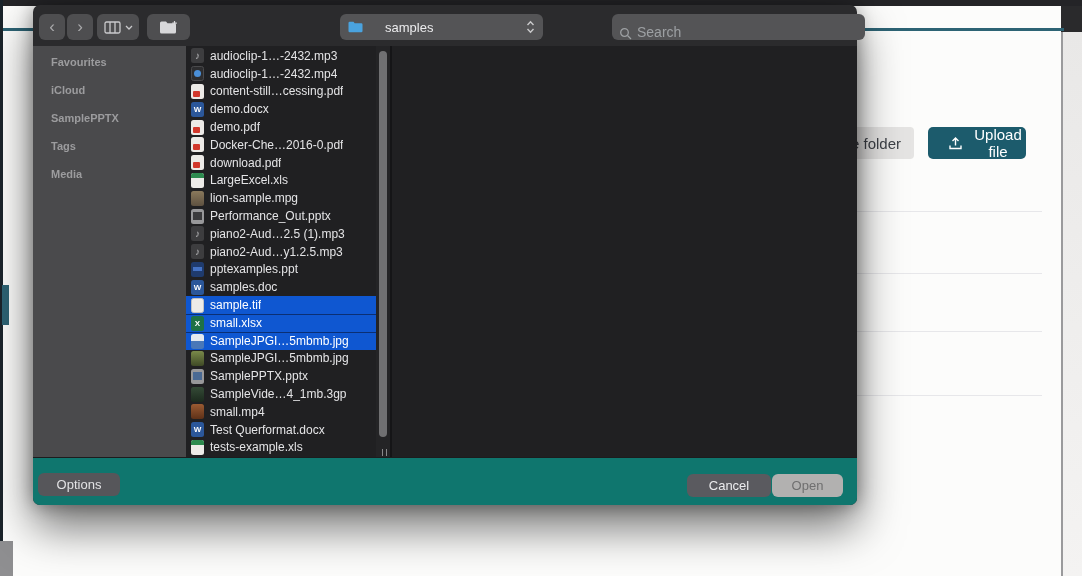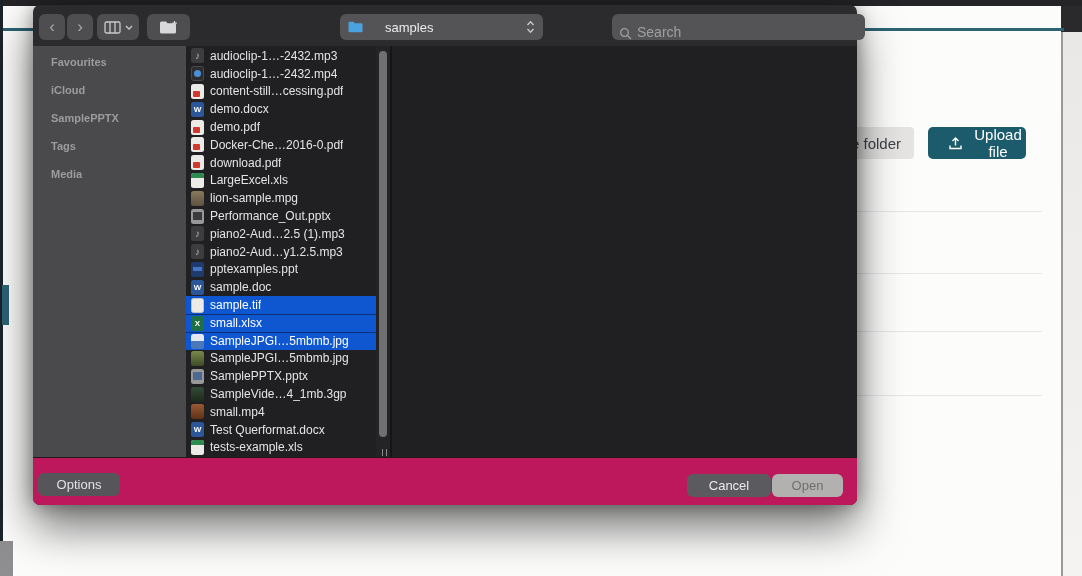--- a/index.html
+++ b/index.html
@@ -62,21 +62,21 @@
 
   .scroll-track { position:absolute; left:190px; top:0; width:14px; height:411px; background:#242426; }
   .scroll-thumb { position:absolute; left:3px; top:5px; width:8px; height:386px; background:#707072; border-radius:4px; }
   .col-divider { position:absolute; left:357px; top:0; width:2px; height:411px; background:#151517; }
   .col-handle { position:absolute; left:345px; top:402px; width:12px; height:8px;
     display:flex; gap:3px; align-items:center; justify-content:center; cursor:col-resize; }
   .col-handle i { display:block; width:1px; height:7px; background:#89898b; }
   .preview-pane { position:absolute; left:359px; top:0; width:465px; height:411px; background:#202022; }
 
   .dlg-footer { position:absolute; left:0; top:452px; width:824px; height:48px;
-    background:#be185d; border-top:1px solid #1c1c1e; border-radius:0 0 7px 7px; }
+    background:#0f766e; border-top:1px solid #1c1c1e; border-radius:0 0 7px 7px; }
   .ft-btn { position:absolute; height:23px; border:none; border-radius:6px; font-size:13px;
     font-family:inherit; cursor:pointer; }
   .ft-options { left:5px; top:15px; width:82px; background:#56565a; color:#e2e2e4; }
   .ft-cancel { left:654px; top:16px; width:84px; background:#5a5a5f; color:#ececee; }
   .ft-open { left:739px; top:16px; width:71px; background:#b2b1b0; color:#6f6f6f; }
 
   
   .ficon { width:13px; height:15px; border-radius:2.5px; flex:0 0 auto; position:relative;
     display:flex; align-items:center; justify-content:center; overflow:hidden; }
   .icon-audio { background:#3d3d3f; }
@@ -250,21 +250,21 @@
             <div class="file-row">
     <span class="ficon icon-audio"></span>
     <span class="file-name">piano2-Aud…y1.2.5.mp3</span>
   </div>
             <div class="file-row">
     <span class="ficon icon-ppt"></span>
     <span class="file-name">pptexamples.ppt</span>
   </div>
             <div class="file-row">
     <span class="ficon icon-word"></span>
-    <span class="file-name">sample.doc</span>
+    <span class="file-name">samples.doc</span>
   </div>
             <div class="file-row selected" style="background: rgb(15, 87, 209);">
     <span class="ficon icon-page"></span>
     <span class="file-name">sample.tif</span>
   </div>
             <div class="file-row selected" style="background: rgb(15, 87, 209);">
     <span class="ficon icon-excel"></span>
     <span class="file-name">small.xlsx</span>
   </div>
             <div class="file-row selected" style="background: rgb(15, 87, 209);">

